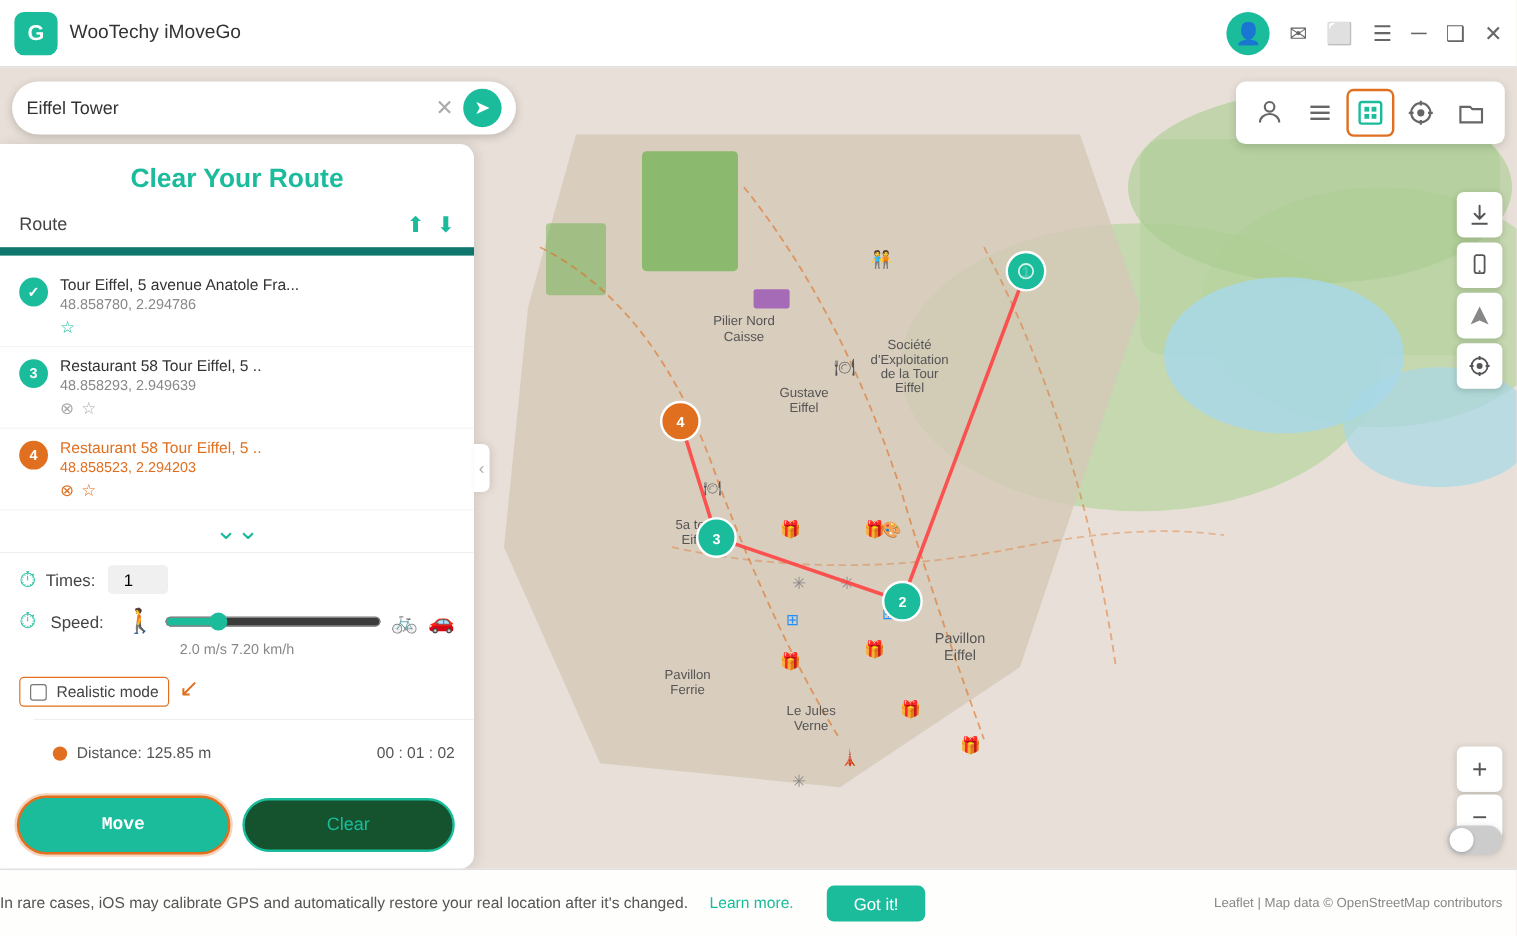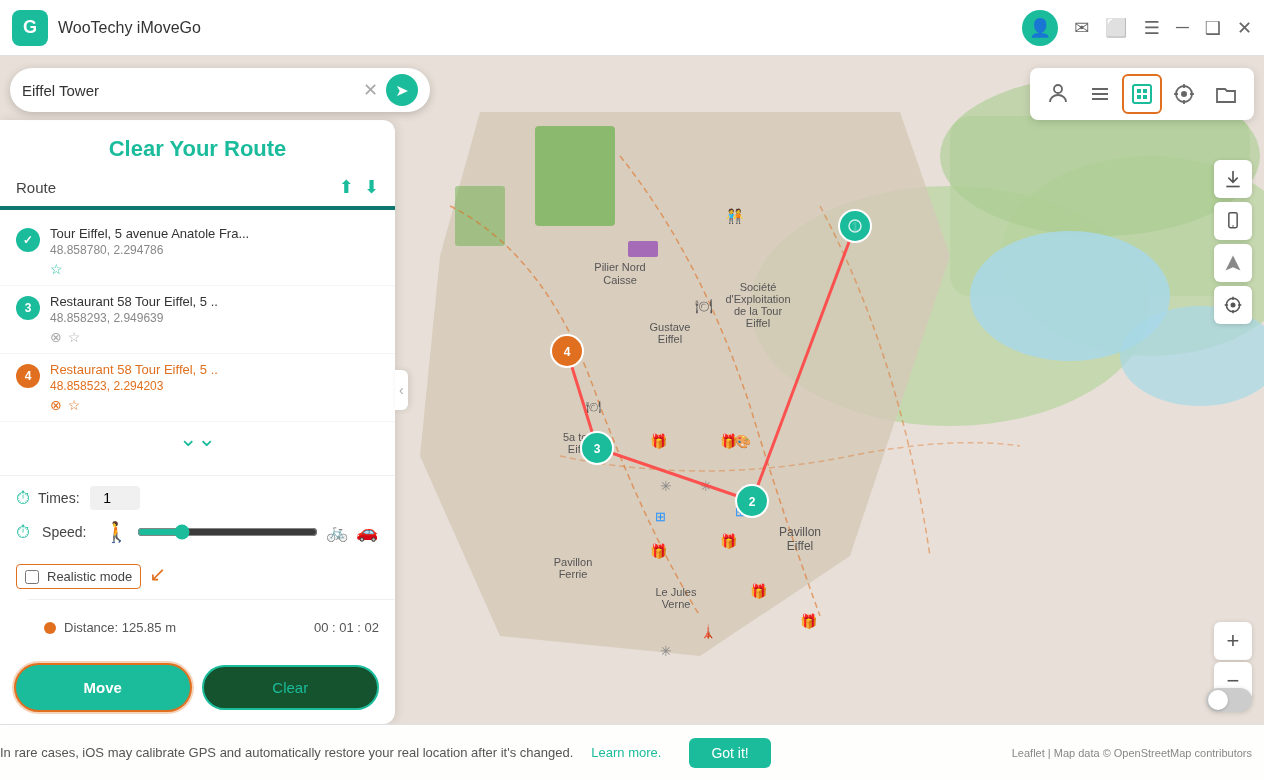--- a/index.html
+++ b/index.html
@@ -54,21 +54,21 @@
       background: white; border-radius: 0 12px 12px 0; z-index: 40;
       box-shadow: 2px 0 10px rgba(0,0,0,0.1); overflow: hidden;
       display: flex; flex-direction: column;
     }
     #panel-title {
       text-align: center; color: #1abc9c; font-size: 22px; font-weight: 600;
       padding: 16px 0 10px 0;
     }
     #route-header {
       display: flex; align-items: center; justify-content: space-between;
-      padding: 4px 16px 8px 16px; border-bottom: 4px solid #0f766e;
+      padding: 4px 16px 8px 16px; border-bottom: 7px solid #0f766e;
     }
     #route-label { font-size: 15px; color: #444; font-weight: 500; }
     #route-actions { display: flex; gap: 10px; }
     .route-action-icon { font-size: 18px; color: #1abc9c; cursor: pointer; }
 
     
     #route-list { flex: 1; overflow-y: auto; padding: 8px 0; }
     .route-item {
       display: flex; align-items: flex-start; padding: 8px 16px;
       border-bottom: 1px solid #f5f5f5; cursor: pointer;
@@ -118,20 +118,21 @@
     #time-text { font-size: 13px; color: #555; }
 
     
     #action-btns {
       display: flex; gap: 12px; padding: 10px 16px 14px 16px;
     }
     #move-btn {
       flex: 1; background: #1abc9c; color: white; border: none; border-radius: 24px;
       padding: 12px; font-size: 15px; font-weight: 600; cursor: pointer;
       box-shadow: 0 0 0 2px #e07020, 0 0 0 4px rgba(224,112,32,0.3);
+      font-family: Liberation Mono, monospace;
     }
     #clear-btn {
       flex: 1; background: #14532d; color: #1abc9c; border: 2px solid #1abc9c;
       border-radius: 24px; padding: 12px; font-size: 15px; font-weight: 500; cursor: pointer;
     }
 
     
     #collapse-tab {
       position: absolute; top: 50%; left: 395px; transform: translateY(-50%);
       background: white; border-radius: 0 6px 6px 0;
@@ -359,20 +360,21 @@
 
     <div class="ctrl-row" style="flex-direction:column; align-items:flex-start;">
       <div style="display:flex; align-items:center; width:100%; gap:8px; margin-bottom:4px;">
         <span style="font-size:18px; color:#1abc9c; margin-right:4px;">⏱</span>
         <span class="ctrl-label">Speed:</span>
         <span style="font-size:20px; color:#555;">🚶</span>
         <input type="range" class="speed-slider" min="1" max="10" value="3" style="flex: 1 1 0%; accent-color: rgb(26, 188, 156);">
         <span style="font-size:18px; color:#aaa;">🚲</span>
         <span style="font-size:18px; color:#aaa;">🚗</span>
       </div>
+      <div class="speed-values" style="width:100%; text-align:center; font-size:12px; color:#888;">2.0 m/s  7.20 km/h</div>
     </div>
 
     <div style="display:flex; align-items:center;">
       <div class="realistic-row">
         <input type="checkbox" class="realistic-check" style="">
         <span class="realistic-label">Realistic mode</span>
       </div>
       <span class="arrow-hint">↙</span>
     </div>
   </div>

